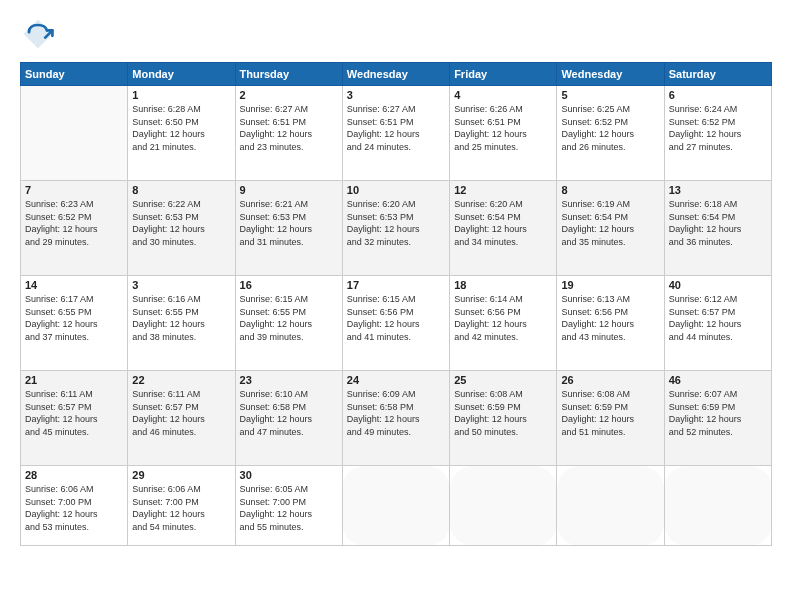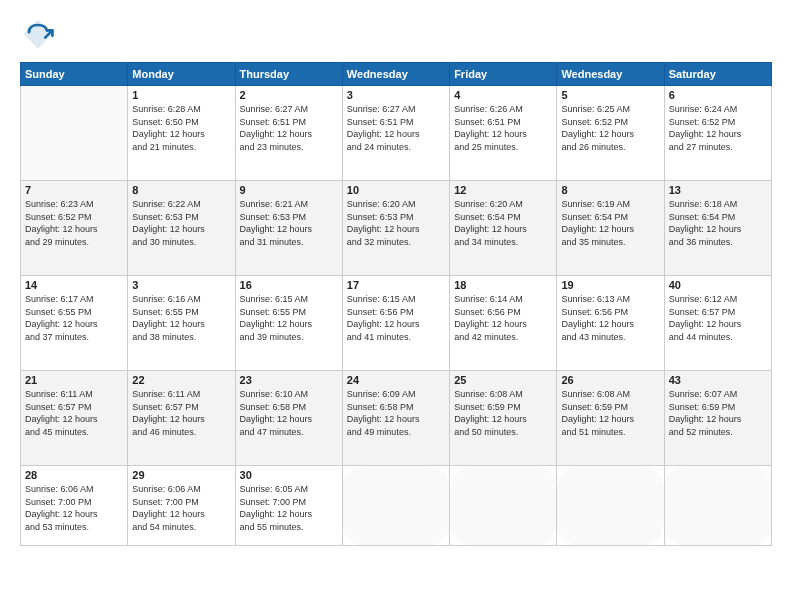--- a/index.html
+++ b/index.html
@@ -248,21 +248,21 @@
           </td>
           <td class="stripe">
             <div class="day-num">25</div>
             <div class="day-detail">Sunrise: 6:08 AM<br>Sunset: 6:59 PM<br>Daylight: 12 hours<br>and 50 minutes.</div>
           </td>
           <td class="stripe">
             <div class="day-num">26</div>
             <div class="day-detail">Sunrise: 6:08 AM<br>Sunset: 6:59 PM<br>Daylight: 12 hours<br>and 51 minutes.</div>
           </td>
           <td class="stripe">
-            <div class="day-num">43</div>
+            <div class="day-num">46</div>
             <div class="day-detail">Sunrise: 6:07 AM<br>Sunset: 6:59 PM<br>Daylight: 12 hours<br>and 52 minutes.</div>
           </td>
         </tr>
         <tr class="short-week">
           <td>
             <div class="day-num">28</div>
             <div class="day-detail">Sunrise: 6:06 AM<br>Sunset: 7:00 PM<br>Daylight: 12 hours<br>and 53 minutes.</div>
           </td>
           <td>
             <div class="day-num">29</div>

